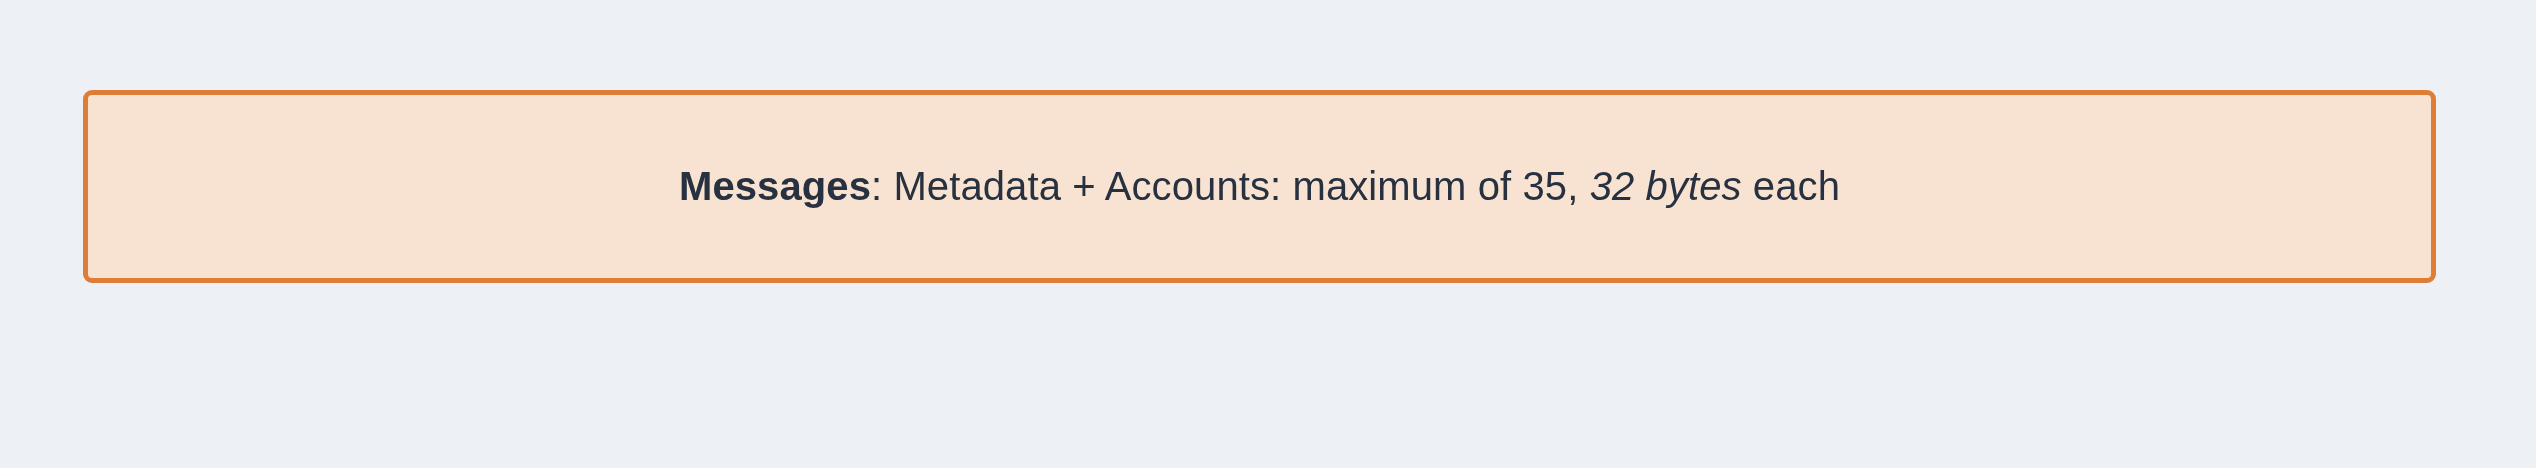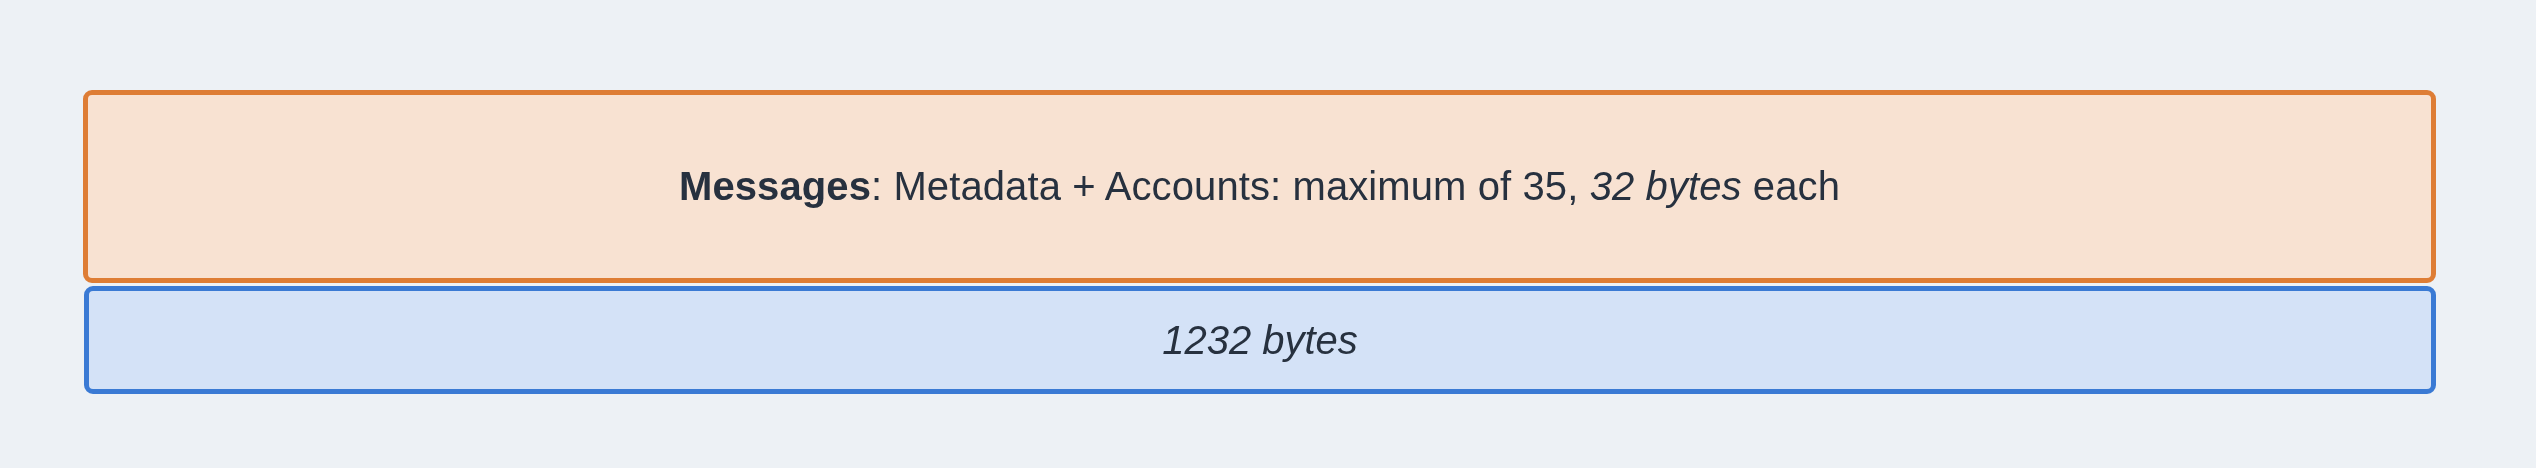--- a/index.html
+++ b/index.html
@@ -101,17 +101,14 @@
 
   <div class="top-row">
 
 
     <div class="seg messages">
       <div class="seg-text"><b>Messages</b><span>: </span><span>Metadata + Accounts: maximum of 35, </span><i>32 bytes</i><span> each</span></div>
     </div>
 
   </div>
 
-  <div class="total-row">
-    <div class="total-text">1232 bytes</div>
-  </div>
 
 </div>
 
 </body></html>

